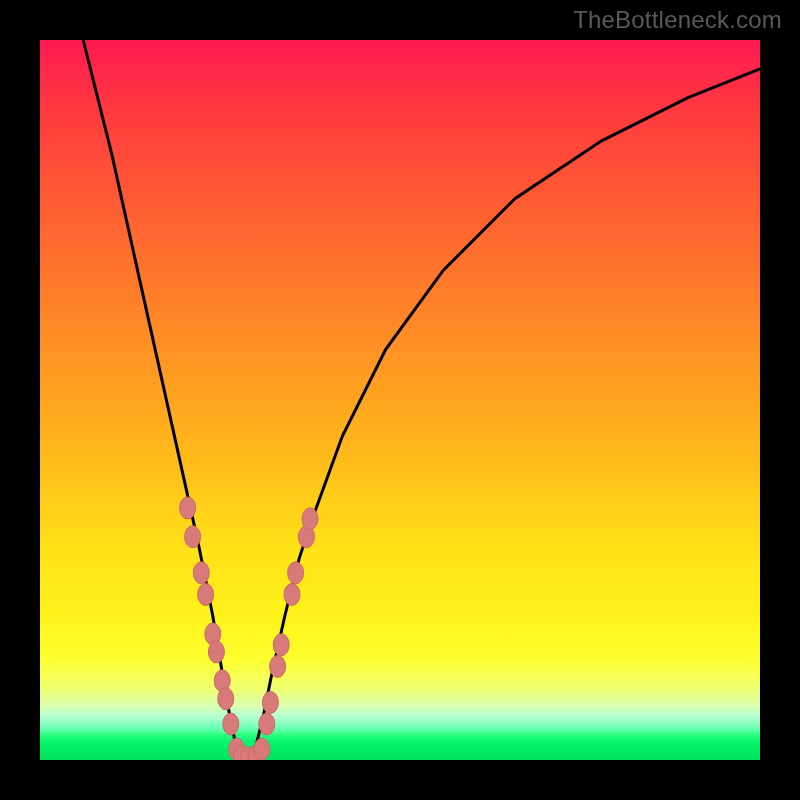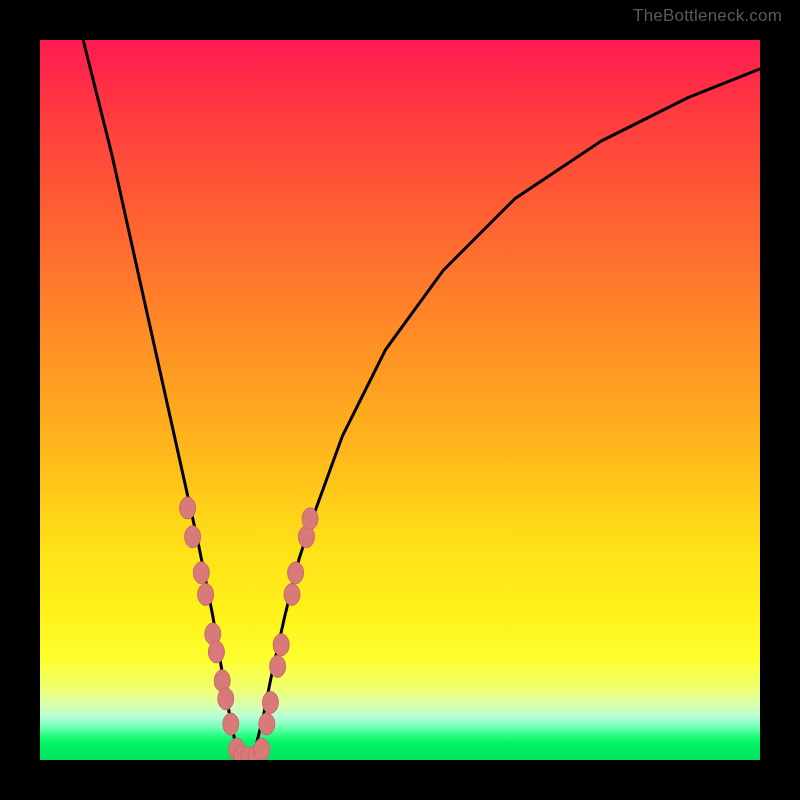--- a/index.html
+++ b/index.html
@@ -47,21 +47,21 @@
       #6effb5 95.5%,
       #2eff84 96.5%,
       #06f569 97.5%,
       #00e25d 100%
     );
   }
   .watermark {
     position: absolute;
     top: 6px;
     right: 18px;
-    font-size: 17px;
+    font-size: 24px;
     font-weight: 500;
     color: #5a5a5a;
     letter-spacing: 0.2px;
     z-index: 5;
     user-select: none;
   }
   svg.curve {
     position: absolute;
     inset: 0;
   }

